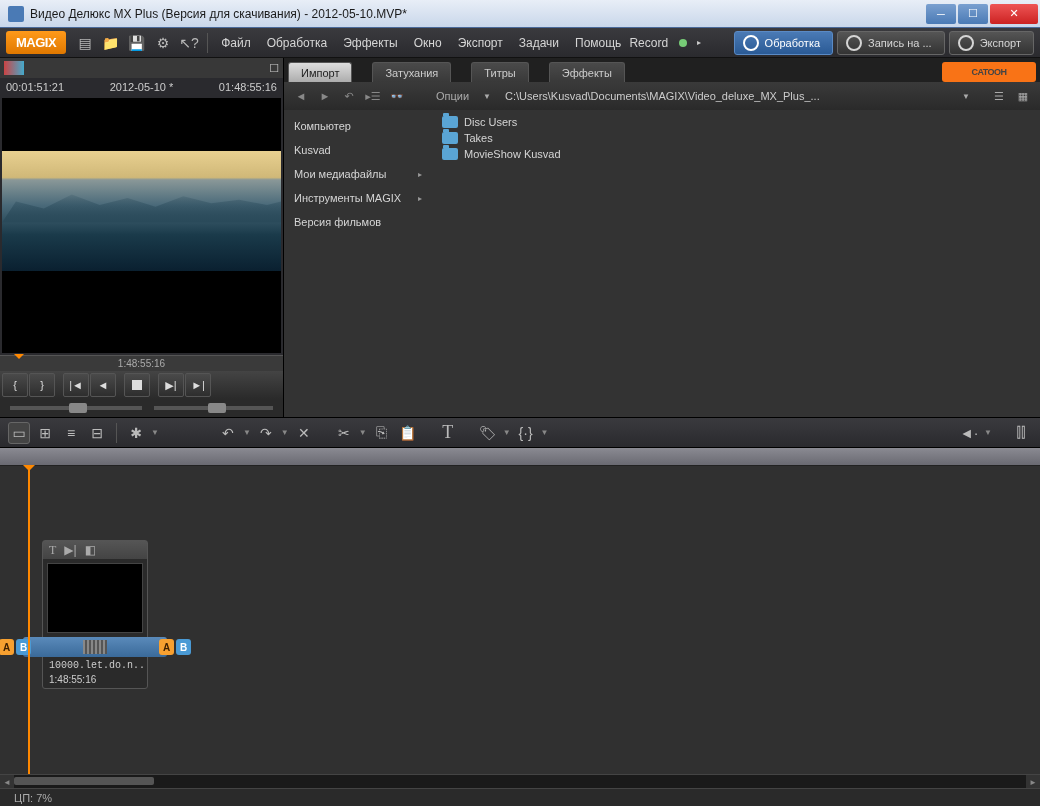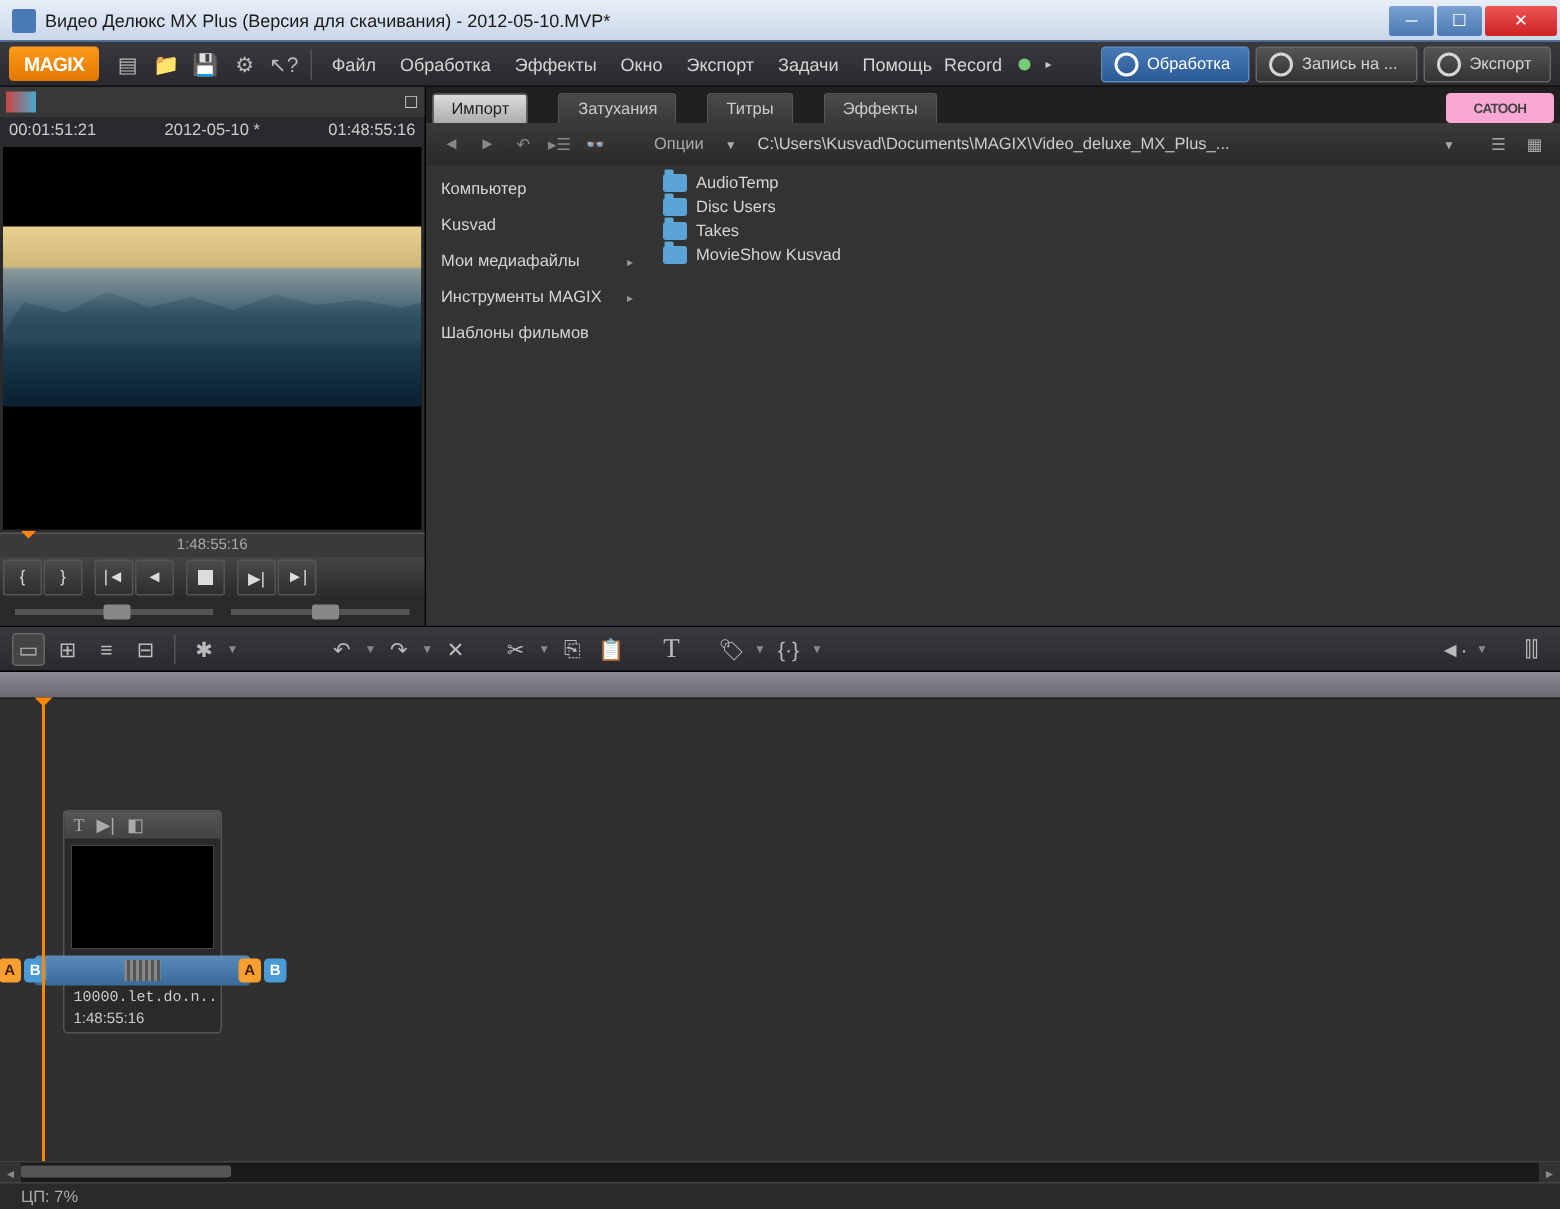--- a/index.html
+++ b/index.html
@@ -46,21 +46,21 @@
 .tbtn.stop .sq { width:10px; height:10px; background:#ddd; }
 .prev-bot { height:18px; background:#2a2a2a; display:flex; align-items:center; padding:0 4px; }
 .slider { flex:1; height:4px; background:#555; position:relative; margin:0 6px; }
 .slider-h { position:absolute; width:18px; height:10px; background:#888; border-radius:2px; top:-3px; left:45%; }
 
 
 .pool { flex:1; background:#2a2a2e; display:flex; flex-direction:column; }
 .pool-tabs { height:24px; display:flex; gap:20px; padding:4px 4px 0; background:#202020; align-items:flex-start; }
 .ptab { background:linear-gradient(#4a4a4a,#383838); color:#ccc; font-size:11px; padding:4px 12px; border-radius:3px 3px 0 0; cursor:pointer; border:1px solid #555; border-bottom:none; }
 .ptab.active { background:linear-gradient(#ddd,#aaa); color:#222; }
-.catooh { margin-left:auto; width:72px; height:20px; background:#f9a8d4; border-radius:3px; display:flex; align-items:center; justify-content:center; font-size:9px; font-weight:bold; color:#444; letter-spacing:-0.5px; }
+.catooh { margin-left:auto; width:94px; height:20px; background:#f97316; border-radius:3px; display:flex; align-items:center; justify-content:center; font-size:9px; font-weight:bold; color:#444; letter-spacing:-0.5px; }
 .pool-nav { height:28px; background:linear-gradient(#3a3a3a,#2a2a2a); display:flex; align-items:center; padding:0 8px; gap:6px; color:#aaa; font-size:11px; }
 .nav-ico { width:18px; height:18px; display:flex; align-items:center; justify-content:center; color:#888; cursor:pointer; }
 .nav-path { flex:1; color:#ccc; font-size:11px; padding:0 8px; white-space:nowrap; overflow:hidden; }
 .opts { display:flex; align-items:center; gap:14px; cursor:pointer; }
 .view-ico { width:18px; height:18px; display:flex; align-items:center; justify-content:center; color:#aaa; cursor:pointer; }
 .pool-body { flex:1; display:flex; background:#333; }
 .src-list { width:148px; background:#333; padding:4px 0; }
 .src-item { color:#d5d5d5; font-size:11px; padding:6px 10px; cursor:pointer; display:flex; align-items:center; justify-content:space-between; }
 .src-arrow { font-size:8px; color:#999; }
 .files { flex:1; background:#333; padding:4px 0; }
@@ -226,28 +226,24 @@
           </div>
         <div class="src-item">
             <span>Мои медиафайлы</span>
             <span class="src-arrow">▸</span>
           </div>
         <div class="src-item">
             <span>Инструменты MAGIX</span>
             <span class="src-arrow">▸</span>
           </div>
         <div class="src-item">
-            <span>Шаблоны фильмов</span>
+            <span>Версия фильмов</span>
           </div>
       </div>
       <div class="files">
-        <div class="file">
-            <div class="folder-ico"></div>
-            <span>AudioTemp</span>
-          </div>
         <div class="file">
             <div class="folder-ico"></div>
             <span>Disc Users</span>
           </div>
         <div class="file">
             <div class="folder-ico"></div>
             <span>Takes</span>
           </div>
         <div class="file">
             <div class="folder-ico"></div>

